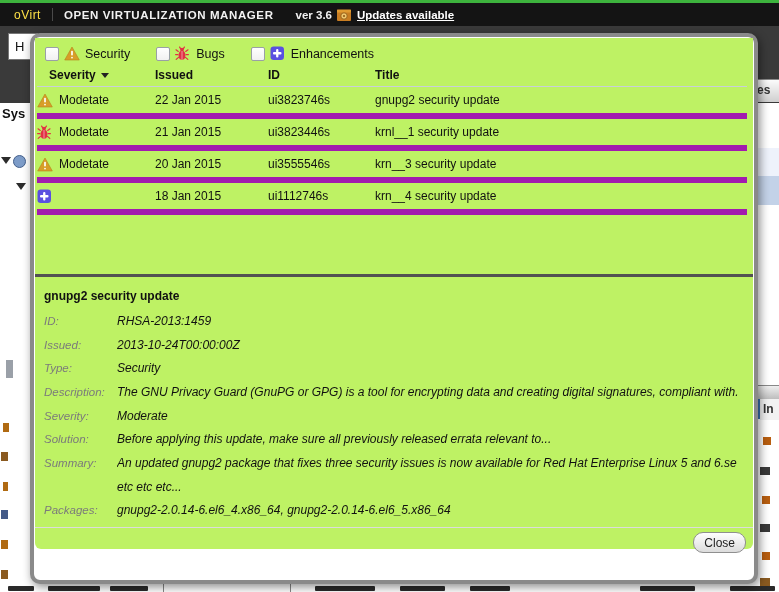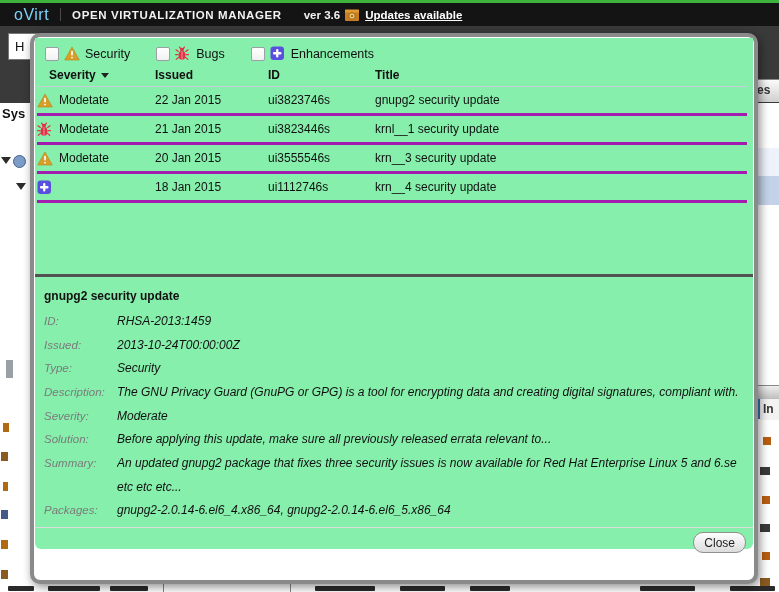--- a/index.html
+++ b/index.html
@@ -5,21 +5,21 @@
   html,body{margin:0;padding:0;}
   body{
     width:779px;height:592px;position:relative;overflow:hidden;
     background:#ffffff;font-family:"Liberation Sans", sans-serif;
     -webkit-font-smoothing:antialiased;
   }
   
   .green-strip{position:absolute;left:0;top:0;width:779px;height:3px;background:#3db33d;}
   .topbar{position:absolute;left:0;top:3px;width:779px;height:23px;background:#141414;
     display:flex;align-items:center;color:#fff;}
-  .brand{color:#7dd3fc;font-size:16px;margin-left:14px;letter-spacing:.5px;}
+  .brand{color:#fde047;font-size:12px;margin-left:14px;letter-spacing:.5px;}
   .topbar-div{width:1px;height:13px;background:#4a4a4a;margin:0 11px;}
   .app-title{font-size:11.5px;font-weight:bold;letter-spacing:.6px;color:#f2f2f2;}
   .version{font-size:11.5px;font-weight:bold;color:#f2f2f2;margin-left:22px;}
   .updates-icon{margin-left:4px;display:inline-flex;}
   .updates-link{font-size:11.5px;font-weight:bold;color:#ffffff;text-decoration:underline;margin-left:5px;cursor:pointer;}
   
   .search-strip{position:absolute;left:0;top:26px;width:779px;height:77px;background:#3a3a3a;}
   .search-box{position:absolute;left:8px;top:33px;width:22px;height:25px;background:#fff;
     border:1px solid #777;font-size:13px;color:#111;line-height:25px;padding-left:6px;overflow:hidden;}
   .lp-sys{position:absolute;left:2px;top:106px;font-size:13px;font-weight:bold;color:#111;}
@@ -40,35 +40,35 @@
   .vline{position:absolute;width:1px;height:9px;background:#888;top:583px;}
   .bfrag{position:absolute;top:586px;height:5px;background:#2a2a2a;border-radius:1px;}
   
   .modal{position:absolute;left:30px;top:33px;width:728px;height:551px;box-sizing:border-box;
     border:4px solid #8a8a8a;border-radius:10px;background:#fff;padding:1px;
     box-shadow:2px 3px 10px rgba(0,0,0,.45);}
   .modal-header{height:30px;border-radius:6px 6px 0 0;
     background:linear-gradient(#5d5d5d,#454545);position:relative;}
   .modal-title{color:#fff;font-size:13px;font-weight:bold;line-height:30px;padding-left:17px;}
   .modal-close{position:absolute;right:10px;top:4px;width:22px;height:22px;cursor:pointer;}
-  .modal-body{position:relative;height:calc(100% - 30px);background:#86efac;border-radius:0 0 6px 6px;}
+  .modal-body{position:relative;height:calc(100% - 30px);background:#bef264;border-radius:0 0 6px 6px;}
   
   .filters{position:absolute;left:10px;top:8px;display:flex;gap:26px;align-items:center;}
   .filter-item{display:flex;align-items:center;gap:5px;font-size:12.5px;color:#111;}
   .checkbox{width:12px;height:12px;border:1px solid #9aa0a6;border-radius:2px;
     background:linear-gradient(#ffffff,#f1f1f1);cursor:pointer;flex:0 0 auto;}
   
   .sev-icon{display:inline-block;width:16px;height:15px;position:relative;}
   .sev-icon svg{display:none;position:absolute;left:0;top:0;}
   .sev-icon.ic-warning .svg-warning{display:block;}
   .sev-icon.ic-bug .svg-bug{display:block;}
   .sev-icon.ic-plus .svg-plus{display:block;}
   
   .etable{position:absolute;left:2px;top:26px;right:6px;font-size:12px;color:#111;}
-  .trow{display:flex;align-items:center;height:26px;border-bottom:3px solid #a21caf;cursor:pointer;}
+  .trow{display:flex;align-items:center;height:26px;border-bottom:6px solid #a21caf;cursor:pointer;}
   .thead{height:22px;font-weight:bold;cursor:pointer;border-bottom:1px solid #c8cfd9;}
   .c1{width:118px;display:flex;align-items:center;flex:0 0 auto;}
   .thead .c1{padding-left:12px;width:106px;}
   .c2{width:113px;flex:0 0 auto;}
   .c3{width:107px;flex:0 0 auto;}
   .c4{flex:1 1 auto;overflow:hidden;white-space:nowrap;}
   .sev-text{margin-left:6px;}
   .sort-caret{width:0;height:0;border-left:4px solid transparent;border-right:4px solid transparent;
     border-top:5px solid #222;margin-left:5px;display:inline-block;}
   

